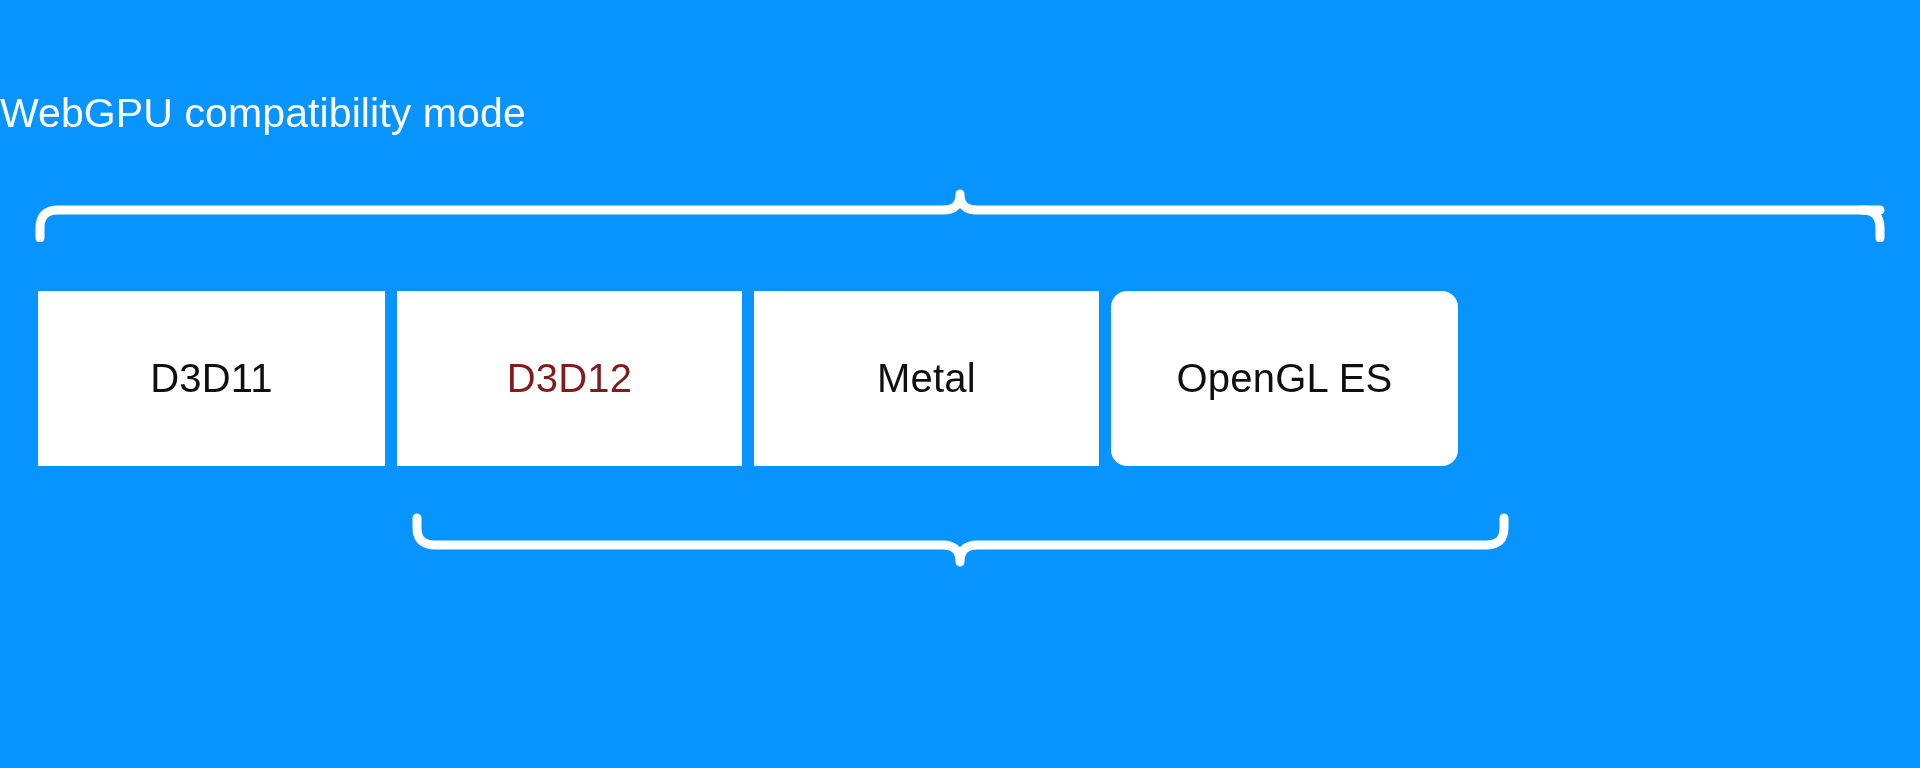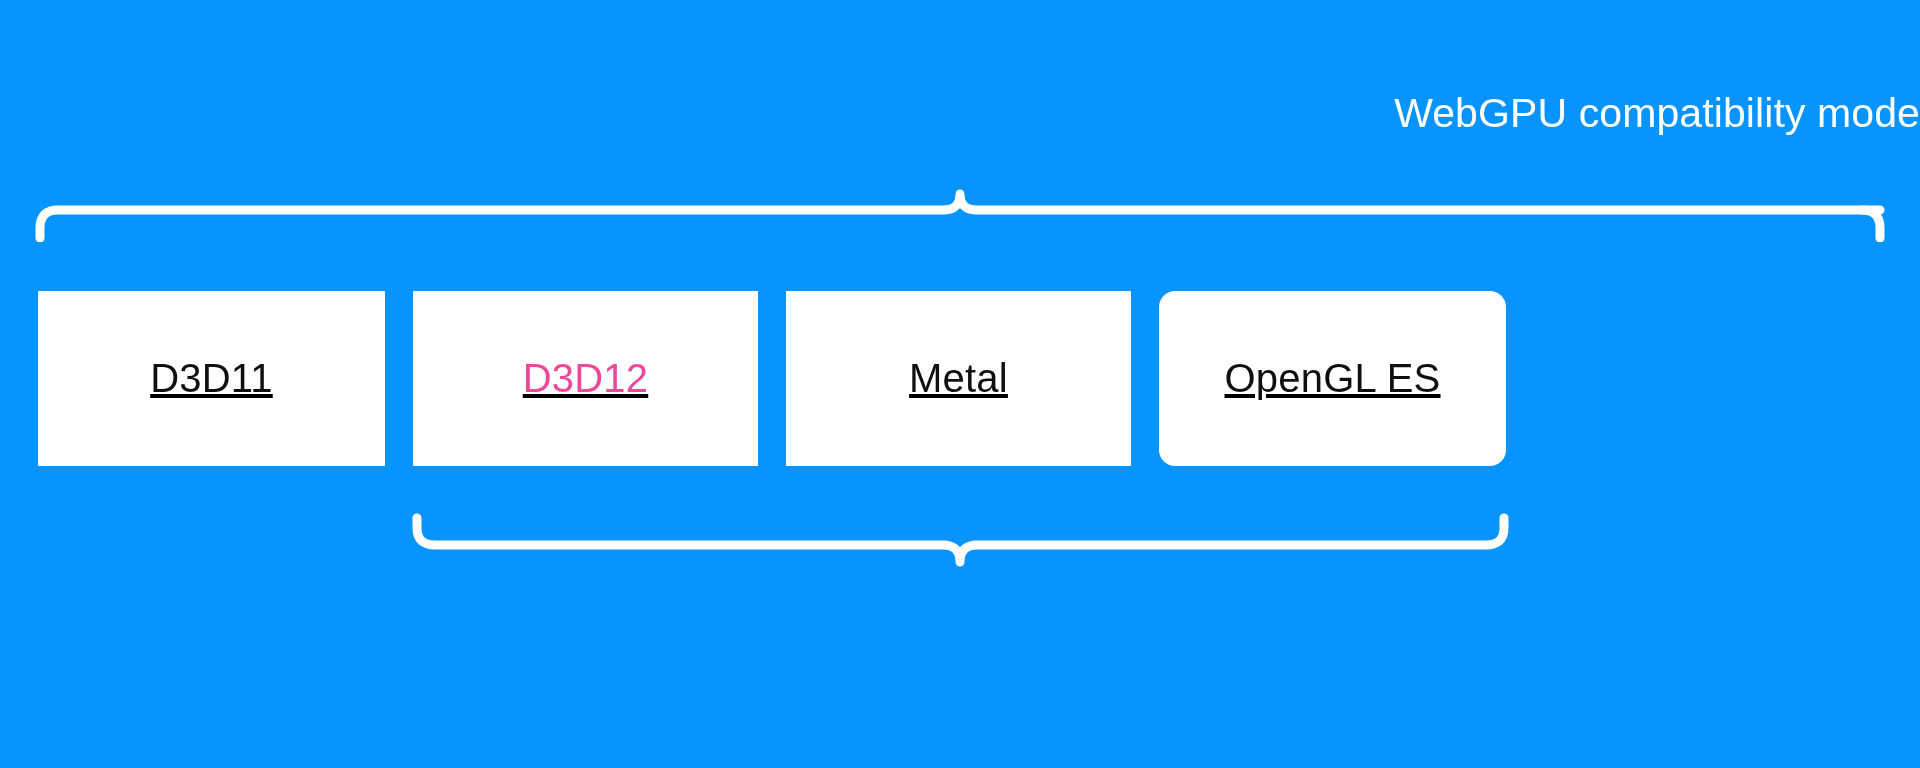--- a/index.html
+++ b/index.html
@@ -22,21 +22,21 @@
     width: 1920px;
     height: 768px;
   }
 
   
   .top-label {
     position: absolute;
     left: 0;
     top: 88px;
     width: 1920px;
-    text-align: right;
+    text-align: left;
     color: #ffffff;
     font-size: 41px;
     font-weight: 400;
     letter-spacing: 0.1px;
     line-height: 1.25;
     white-space: nowrap;
   }
 
   
   .brace-svg {
@@ -48,22 +48,21 @@
   #brace-bot-svg  { top: 508px; width: 1920px; height: 72px; }
 
   
   .boxes-row {
     position: absolute;
     left: 38px;
     top: 291px;
     width: 1844px;
     height: 186px;
     display: flex;
-    gap: 28px;
-    text-decoration: underline;
+    gap: 12px;
   }
 
   .platform-box {
     background: #ffffff;
     height: 175px;
     display: flex;
     align-items: center;
     justify-content: center;
     color: #0f0f0f;
     font-size: 40px;
@@ -112,21 +111,21 @@
              Q 1880 30 1880 30" fill="none" stroke="#ffffff" stroke-width="9" stroke-linecap="round" stroke-linejoin="round"></path>
     <path d="M 1880 58
              L 1880 48
              Q 1880 30 1862 30" fill="none" stroke="#ffffff" stroke-width="9" stroke-linecap="round" stroke-linejoin="round"></path>
   </svg>
 
   <div class="boxes-row">
     <div class="platform-box w-sm" style="background: rgb(255, 255, 255); color: rgb(15, 15, 15);">
       <span>D3D11</span>
     </div>
-    <div class="platform-box w-md" style="background: rgb(255, 255, 255); color: #ec4899;">
+    <div class="platform-box w-md" style="background: rgb(255, 255, 255); color: #7f1d1d;">
       <span>D3D12</span>
     </div>
     <div class="platform-box w-md" style="background: rgb(255, 255, 255); color: rgb(15, 15, 15);">
       <span>Metal</span>
     </div>
     <div class="platform-box w-lg" style="background: rgb(255, 255, 255); color: rgb(15, 15, 15); border-radius: 16px;">
       <span>OpenGL ES</span>
     </div>
   </div>
 

